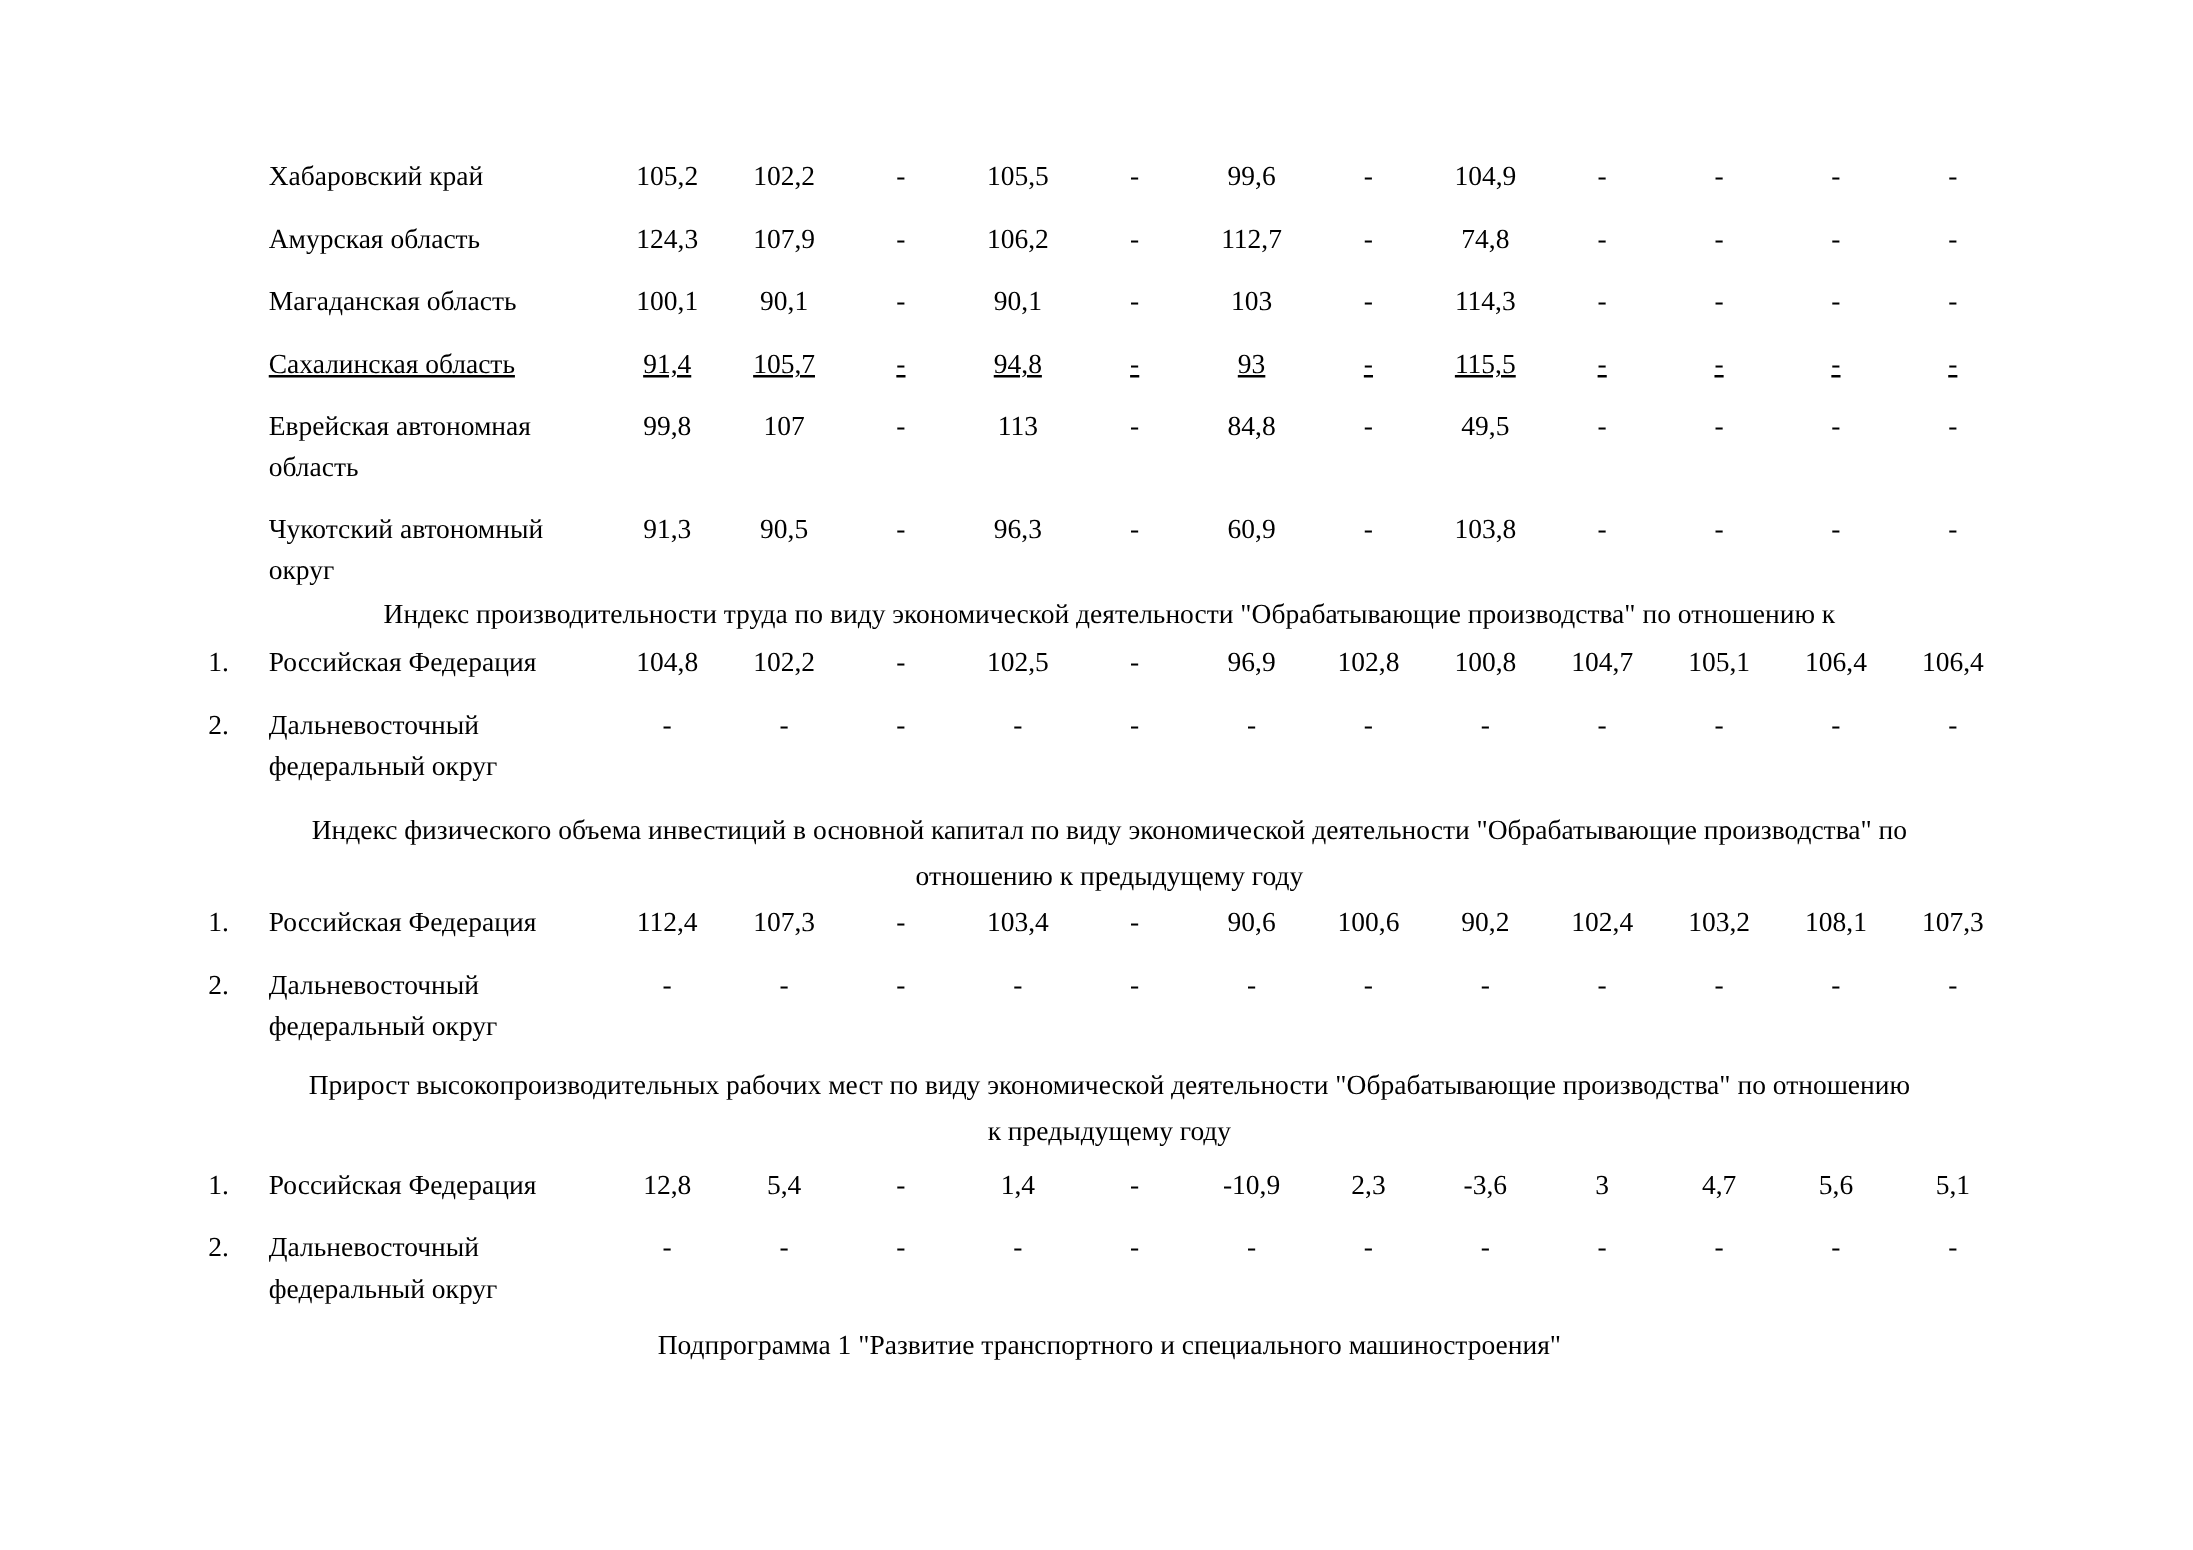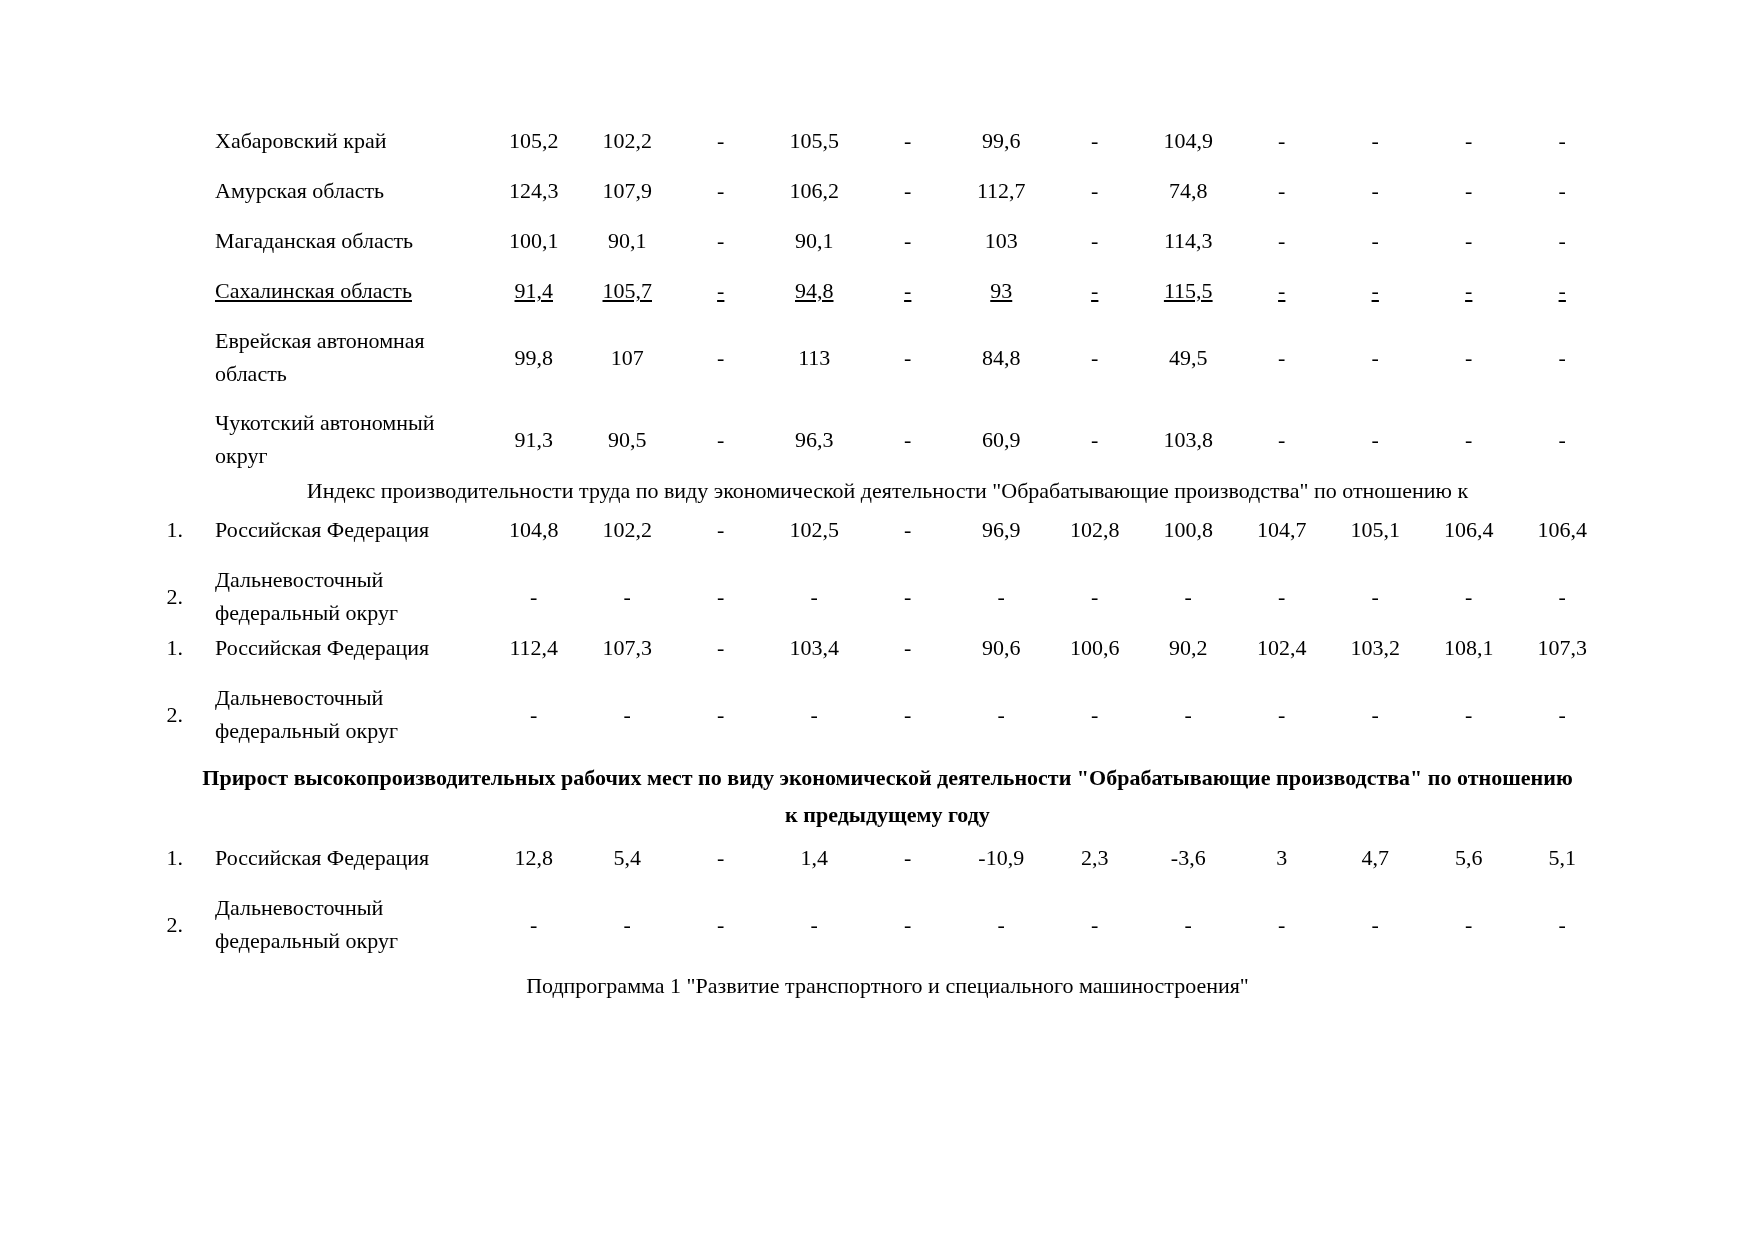--- a/index.html
+++ b/index.html
@@ -17,21 +17,21 @@
     color: #000000;
   }
   .page {
     position: absolute;
     left: 115px;
     top: 0;
     width: 1545px;
   }
   .row {
     display: flex;
-    align-items: center;
+    align-items: flex-start;
     line-height: 33px;
   }
   .cell-num {
     flex: none;
     width: 68px;
     text-align: right;
     white-space: nowrap;
   }
   .cell-label {
     flex: none;
@@ -186,20 +186,24 @@
         <div class="cell-val">-</div>
         <div class="cell-val">-</div>
         <div class="cell-val">-</div>
         <div class="cell-val">-</div>
         <div class="cell-val">-</div>
         <div class="cell-val">-</div>
         <div class="cell-val">-</div>
         <div class="cell-val">-</div>
         <div class="cell-val">-</div>
       </div>
+      <div class="heading" style="margin-top: 16px;">
+        <div class="heading-line">Индекс физического объема инвестиций в основной капитал по виду экономической деятельности "Обрабатывающие производства" по</div>
+        <div class="heading-line">отношению к предыдущему году</div>
+      </div>
       <div class="row" style="margin-top: 2px;">
         <div class="cell-num">1.</div>
         <div class="cell-label">Российская Федерация</div>
         <div class="cell-val">112,4</div>
         <div class="cell-val">107,3</div>
         <div class="cell-val">-</div>
         <div class="cell-val">103,4</div>
         <div class="cell-val">-</div>
         <div class="cell-val">90,6</div>
         <div class="cell-val">100,6</div>
@@ -218,21 +222,21 @@
         <div class="cell-val">-</div>
         <div class="cell-val">-</div>
         <div class="cell-val">-</div>
         <div class="cell-val">-</div>
         <div class="cell-val">-</div>
         <div class="cell-val">-</div>
         <div class="cell-val">-</div>
         <div class="cell-val">-</div>
         <div class="cell-val">-</div>
       </div>
-      <div class="heading" style="margin-top: 12px; font-weight: bold;">
+      <div class="heading" style="margin-top: 12px;">
         <div class="heading-line">Прирост высокопроизводительных рабочих мест по виду экономической деятельности "Обрабатывающие производства" по отношению</div>
         <div class="heading-line">к предыдущему году</div>
       </div>
       <div class="row" style="margin-top: 8px;">
         <div class="cell-num">1.</div>
         <div class="cell-label">Российская Федерация</div>
         <div class="cell-val">12,8</div>
         <div class="cell-val">5,4</div>
         <div class="cell-val">-</div>
         <div class="cell-val">1,4</div>

